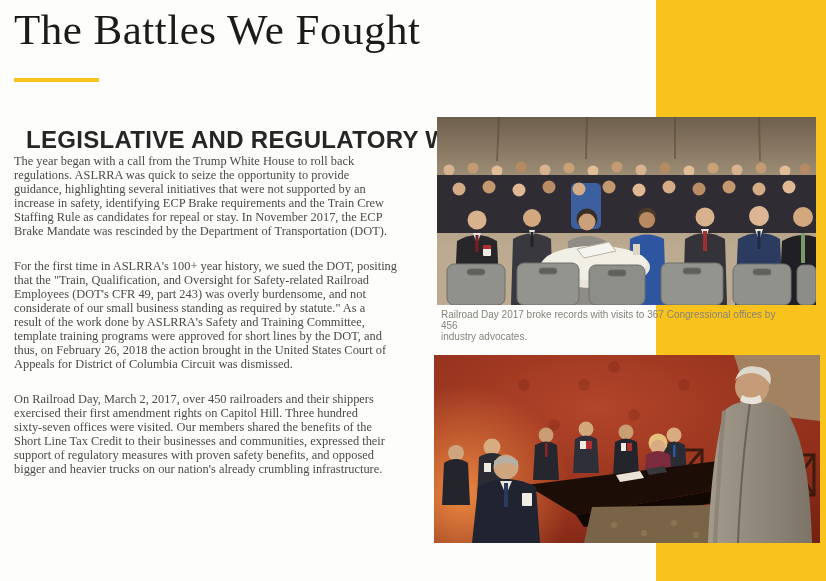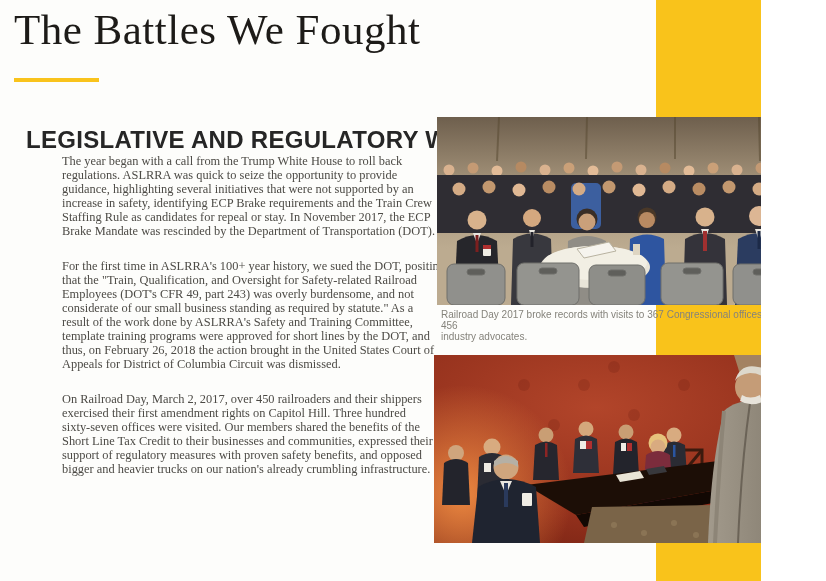--- a/index.html
+++ b/index.html
@@ -1,31 +1,31 @@
 <!DOCTYPE html>
 <html><head>
 <meta charset="utf-8">
 <style>
   html,body{margin:0;padding:0;}
   body{width:826px;height:581px;font-family:"Liberation Sans",sans-serif;}
-  .page{position:relative;width:761px;height:581px;background:#fdfdfb;overflow:hidden;}
+  .page{position:relative;width:826px;height:581px;background:#fdfdfb;overflow:hidden;}
 
   .accent-band{position:absolute;left:656px;top:0;width:170px;height:581px;background:#F9C31B;}
 
   .page-title{position:absolute;left:14px;top:4px;margin:0;
     font-family:"Liberation Serif",serif;font-weight:normal;
     font-size:43px;line-height:52px;color:#1d1b18;letter-spacing:0.5px;}
   .title-rule{position:absolute;left:14px;top:78px;width:85px;height:4px;background:#F9C31B;}
 
   .section-heading{position:absolute;left:14px;top:114px;margin:12px;
     font-size:24px;font-weight:700;color:#262626;letter-spacing:0.3px;}
 
   .body-copy{position:absolute;left:14px;top:154px;width:432px;
     font-family:"Liberation Serif",serif;font-size:12.4px;line-height:14px;
-    color:#4c4a45;margin-left:48px;}
+    color:#4c4a45;}
   .body-copy p{margin:0 0 21px 0;white-space:pre-line;}
 
   .figure{position:absolute;margin:0;}
   .fig-1{left:437px;top:117px;width:379px;height:188px;}
   .fig-2{left:434px;top:355px;width:386px;height:188px;}
   .figure svg{display:block;}
 
   .caption{position:absolute;font-size:10px;line-height:11px;
     color:#85837b;white-space:pre-line;}
   .cap-1{left:441px;top:309px;width:352px;}

